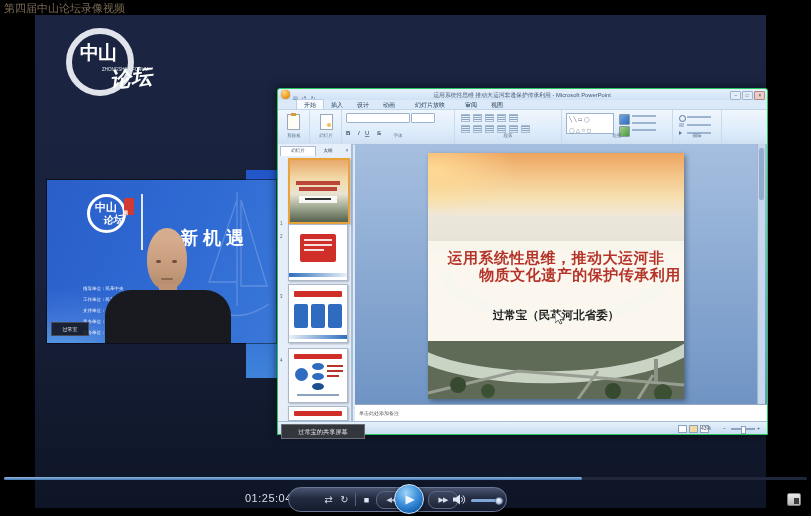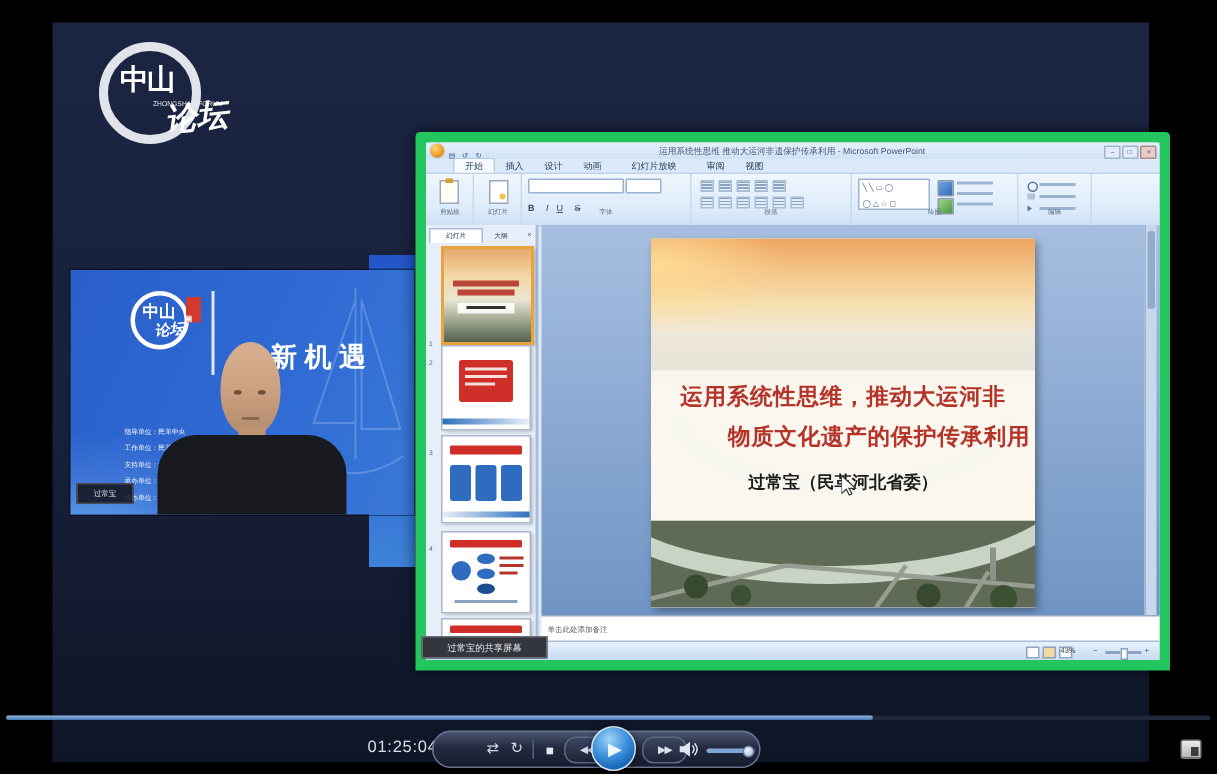--- a/index.html
+++ b/index.html
@@ -21,20 +21,21 @@
   .ctl-btn{background:linear-gradient(180deg,#3c465f,#1d2437);border:1px solid #5b6885;border-radius:8px;color:#d9e1ee;}
   .tab{color:#1f3b57;padding:0 3px;height:100%;display:flex;align-items:center;}
   .tab.active{background:#f7fbff;border:1px solid #b9cfe8;border-bottom:none;border-radius:2px 2px 0 0;}
   .viewbtn{width:7px;height:6px;border:1px solid #8ba3c0;background:#fdfdfd;}
 </style>
 </head>
 <body>
 
 <div id="stage">
 
+  <div class="abs nowrap" style="left:4px;top:1px;font-size:11px;color:#7a6a55;">第四届中山论坛录像视频</div>
 
   <div class="abs" style="left:35px;top:15px;width:731px;height:493px;background:linear-gradient(180deg,#1b2542 0%,#18203a 55%,#0e1526 100%);"></div>
 
   <div class="abs" style="left:58px;top:22px;width:115px;height:84px;">
     <div class="abs" style="left:8px;top:6px;width:56px;height:56px;border:6px solid #eceef4;border-radius:50%;opacity:.95;"></div>
     <div class="abs" style="left:22px;top:18px;font-size:19px;font-weight:bold;color:#fff;letter-spacing:-1px;">中山</div>
     <div class="abs" style="left:44px;top:40px;"><span class="s45" style="color:#e8eaf2;">ZHONGSHAN FORUM</span></div>
     <div class="abs" style="left:52px;top:42px;font-size:21px;font-weight:bold;color:#fff;font-style:italic;transform:rotate(-6deg);">论坛</div>
   </div>
 
@@ -79,21 +80,21 @@
       <div class="abs" style="left:14px;top:50px;width:12px;height:2px;background:#8c6a50;border-radius:2px;"></div>
     </div>
     <div class="abs" style="left:112px;top:104px;width:18px;height:10px;background:#bd9374;"></div>
     <div class="abs" style="left:58px;top:110px;width:126px;height:60px;background:#191a1f;border-radius:26px 26px 0 0;"></div>
 
     <div class="abs cbox" style="left:4px;top:142px;height:12px;padding:0 3px;background:rgba(18,18,24,.85);border:1px solid #4a4a55;">
       <span class="s50" style="color:#e8e8ec;transform-origin:center;">过常宝</span>
     </div>
   </div>
 
-  <div class="abs" style="left:277px;top:88px;width:489px;height:345px;background:#dce9f8;border:7px solid #22c55e;border-radius:3px 3px 0 0;box-shadow:0 0 10px rgba(0,0,0,.6);">
+  <div class="abs" style="left:277px;top:88px;width:489px;height:345px;background:#dce9f8;border:1px solid #22c55e;border-radius:3px 3px 0 0;box-shadow:0 0 10px rgba(0,0,0,.6);">
 
     <div class="abs" style="left:0;top:0;width:100%;height:11px;background:linear-gradient(180deg,#e6f0fc,#cfe2f6);border-radius:3px 3px 0 0;">
       <div class="abs" style="left:3px;top:1px;width:9px;height:9px;border-radius:50%;background:radial-gradient(circle at 35% 30%,#ffd97a,#f29b1d 60%,#b96a0a);box-shadow:0 0 1px #7a4a00;"></div>
       <div class="abs nowrap" style="left:15px;top:1px;">
         <span class="s50" style="color:#44618a;">▤</span><span class="s50" style="color:#44618a;">↺</span><span class="s50" style="color:#44618a;">↻</span>
       </div>
       <div class="abs cbox" style="left:0;top:0;width:100%;height:11px;">
         <span style="font-size:10px;transform:scale(.58);transform-origin:center;white-space:nowrap;color:#46586e;">运用系统性思维 推动大运河非遗保护传承利用 - Microsoft PowerPoint</span>
       </div>
       <div class="abs" style="right:2px;top:1.5px;display:flex;gap:1px;">
@@ -273,21 +274,21 @@
         <div class="abs" style="left:-30px;top:-10px;width:120px;height:70px;background:radial-gradient(ellipse at 30% 40%,rgba(255,220,150,.9),rgba(255,220,150,0) 70%);"></div>
 
         <div class="abs" style="left:0;top:62px;width:256px;height:36px;background:linear-gradient(180deg,#ece7da,#e6e3d6);"></div>
 
         <svg class="abs" style="left:0;top:118px;" width="256" height="90">
           <path d="M18 0 C 26 62, 230 62, 238 0" stroke="#e7eadf" stroke-width="11" fill="none" opacity=".9"></path>
         </svg>
 
         <div class="abs" style="left:0;top:88px;width:256px;height:100px;background:rgba(252,250,244,.78);"></div>
         <div class="abs" style="left:0;top:96px;width:256px;text-align:center;font-size:15px;font-weight:bold;color:#b5342a;letter-spacing:.5px;">运用系统性思维，推动大运河非</div>
-        <div class="abs" style="left:0;top:123px;width:304px;text-align:center;font-size:15px;font-weight:bold;color:#b5342a;letter-spacing:.5px;">物质文化遗产的保护传承利用</div>
+        <div class="abs" style="left:0;top:113px;width:304px;text-align:center;font-size:15px;font-weight:bold;color:#b5342a;letter-spacing:.5px;">物质文化遗产的保护传承利用</div>
         <div class="abs" style="left:0;top:155px;width:256px;text-align:center;font-size:11.5px;font-weight:bold;color:#1c1c1c;">过常宝（民革河北省委）</div>
 
         <svg class="abs" style="left:0;top:188px;" width="256" height="58">
           <rect width="256" height="58" fill="#5f6b57"></rect>
           <path d="M-8 14 C 50 44, 200 46, 262 6" stroke="#c9d4c5" stroke-width="12" fill="none"></path>
           <path d="M0 52 L90 30 M90 30 L256 44 M150 58 L170 30 M210 58 L225 34" stroke="#979d90" stroke-width="3" fill="none"></path>
           <circle cx="30" cy="44" r="8" fill="#37492f"></circle>
             <circle cx="60" cy="50" r="7" fill="#3c5033"></circle>
           <circle cx="185" cy="50" r="8" fill="#37492f"></circle>
             <circle cx="235" cy="52" r="9" fill="#3c5033"></circle>

